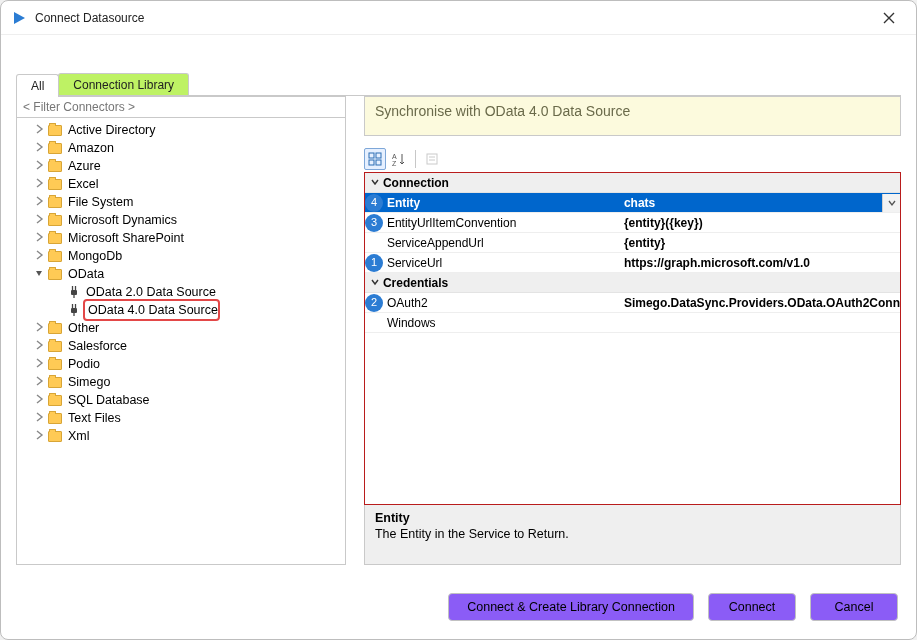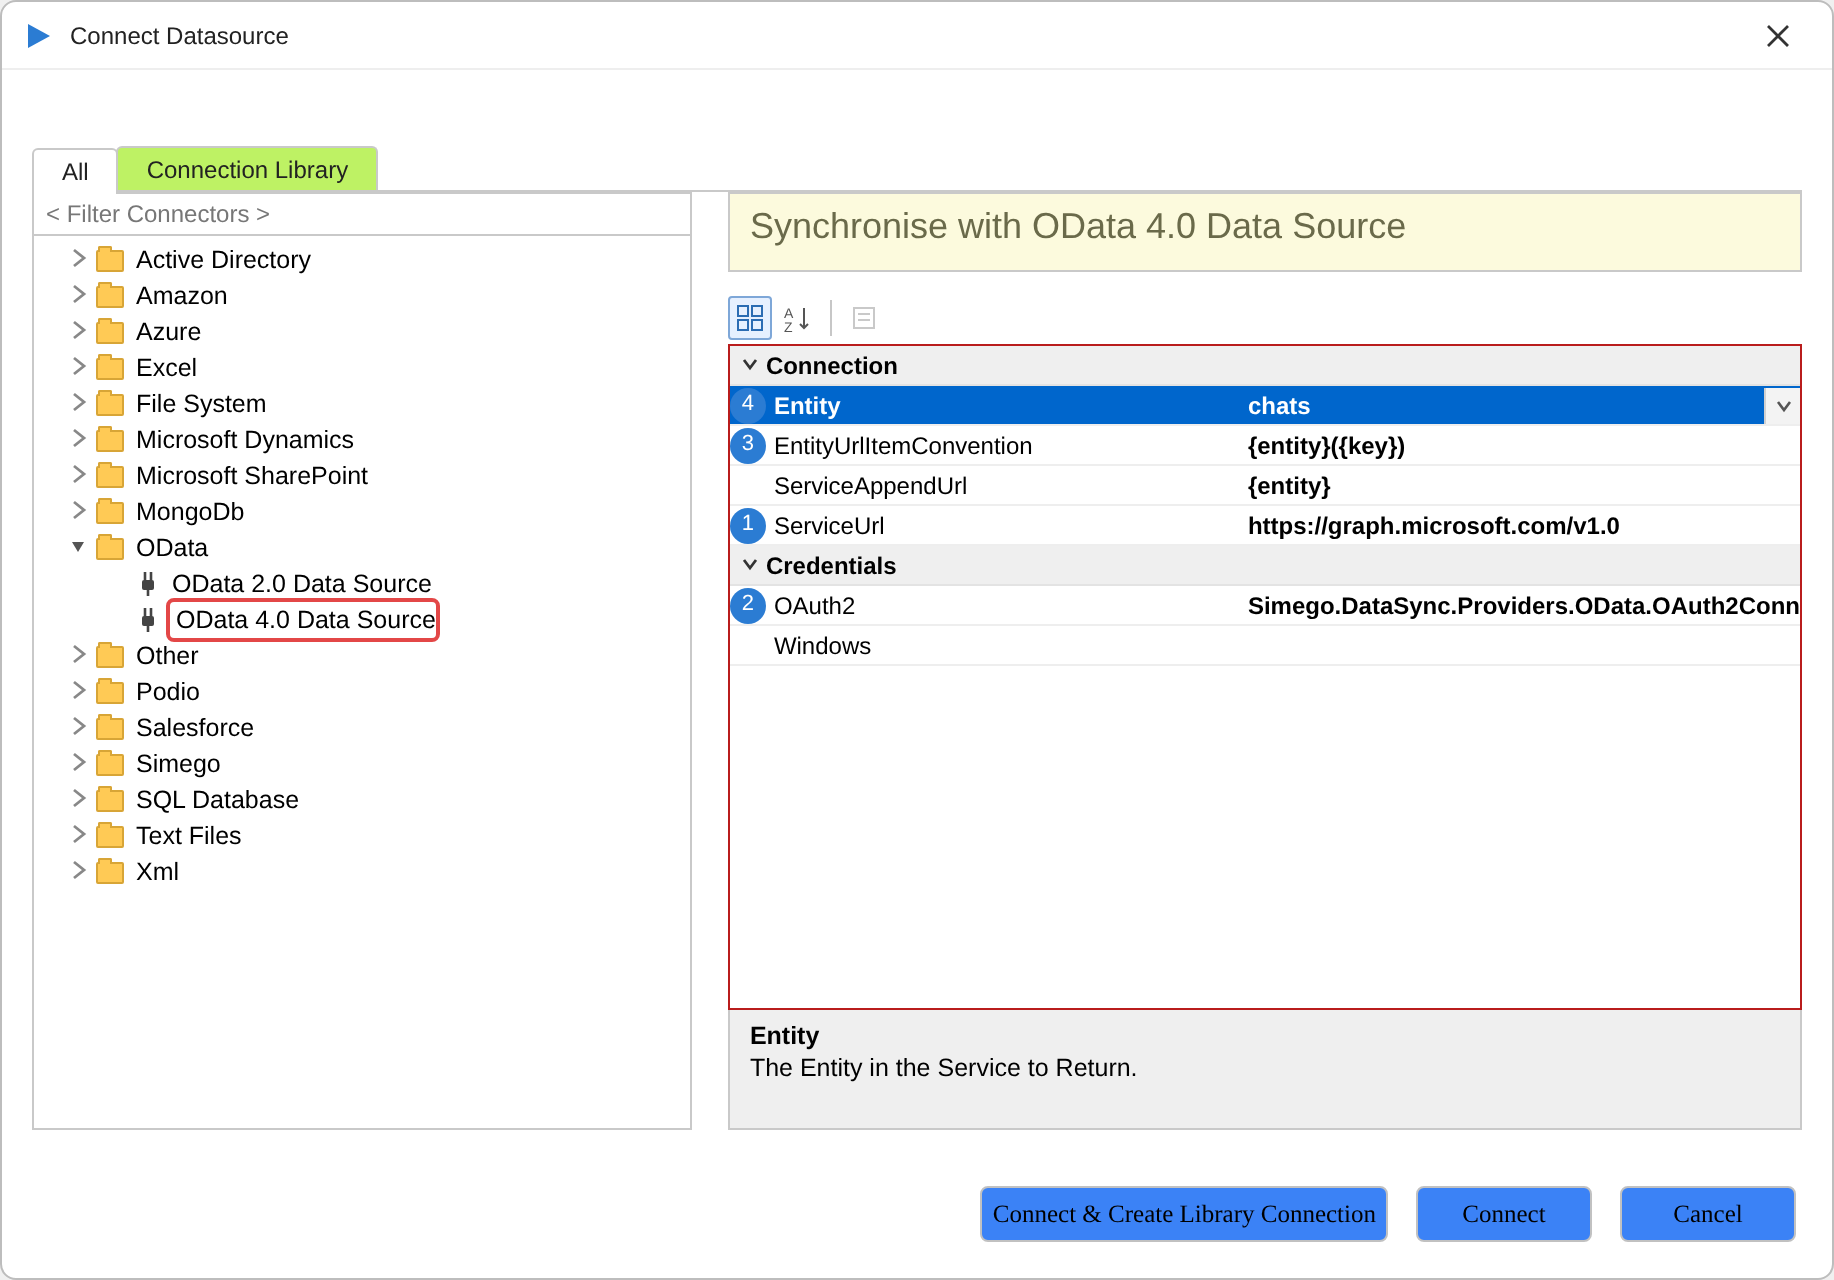--- a/index.html
+++ b/index.html
@@ -24,21 +24,21 @@
   .node .line { width:17px; text-align:center; color:#9a9a9a; font-family:Consolas,monospace; font-size:11px; }
   .cheveron { width:12px; height:12px; display:inline-block; margin-right:2px; }
   .cheveron svg { display:block; }
   .folder { width:14px; height:11px; background:#ffca55; border:1px solid #d8a536; border-radius:1px; margin-right:6px; position:relative; }
   .folder::before { content:""; position:absolute; top:-3px; left:0; width:5px; height:2px; background:#ffca55; border:1px solid #d8a536; border-bottom:none; border-radius:1px 1px 0 0; }
   .plug { width:12px; height:12px; margin-right:6px; display:flex; align-items:center; justify-content:center; }
   .plug svg { display:block; }
   .node-label { }
   .node.highlight .node-label { border:2px solid #e34747; border-radius:4px; padding:0 0 0 3px; margin-left:-3px; }
   .right { flex:1; display:flex; flex-direction:column; }
-  .infobox { border:1px solid #c9c9c9; background:#fcfadd; padding:6px 10px; color:#6a6a4a; font-size:18px; min-height:40px; }
+  .infobox { border:1px solid #c9c9c9; background:#fcfadd; padding:6px 10px; color:#6a6a4a; font-size:14px; min-height:40px; }
   .toolbar { height:26px; display:flex; align-items:center; gap:2px; margin-top:10px; }
   .toolbar .btn { width:22px; height:22px; border:1px solid transparent; display:flex; align-items:center; justify-content:center; cursor:pointer; }
   .toolbar .btn.active { background:#e6f0ff; border-color:#7ea7d8; border-radius:2px; }
   .toolbar .sep { width:1px; height:18px; background:#c7c7c7; margin:0 3px; }
   .grid { border:1px solid #b91c1c; background:#fff; flex:1; display:flex; flex-direction:column; overflow:hidden; }
   .grid-scroll { flex:1; overflow:auto; }
   .grouprow { display:flex; align-items:center; height:20px; background:#efefef; border-bottom:1px solid #e3e3e3; font-weight:600; padding-left:2px; }
   .grouprow .exp { width:16px; text-align:center; cursor:pointer; }
   .proprow { display:flex; align-items:center; height:20px; border-bottom:1px solid #eee; }
   .proprow .icon-col { width:18px; display:flex; align-items:center; justify-content:center; }
@@ -47,21 +47,21 @@
   .proprow .val.normal { font-weight:400; }
   .proprow.selected { background:#0066cc; }
   .proprow.selected .name, .proprow.selected .val { background:#0066cc; color:#fff; }
   .proprow.selected .name { font-weight:600; }
   .proprow .dd { width:18px; height:18px; display:flex; align-items:center; justify-content:center; background:#f3f3f3; border-left:1px solid #d0d0d0; cursor:pointer; }
   .badge { width:18px; height:18px; border-radius:50%; background:#2b7cd3; color:#fff; font-size:11px; display:flex; align-items:center; justify-content:center; line-height:1; font-weight:400; }
   .desc { border:1px solid #c9c9c9; border-top:none; background:#efefef; padding:6px 10px; height:60px; }
   .desc .dt { font-weight:600; font-size:12.5px; }
   .desc .dd2 { font-size:12.5px; margin-top:2px; }
   .footer { padding:18px 18px 18px 18px; display:flex; justify-content:flex-end; gap:14px; }
-  .wbtn { min-width:88px; height:28px; border:1px solid #c1c1c1; background:#3b82f6; border-radius:4px; padding:0 5px; font-size:12.5px; cursor:pointer; display:flex; align-items:center; justify-content:center;font-family:Liberation Serif, serif; }
+  .wbtn { min-width:88px; height:28px; border:1px solid #c1c1c1; background:#8b5cf6; border-radius:4px; padding:0 18px; font-size:12.5px; cursor:pointer; display:flex; align-items:center; justify-content:center; }
 </style>
 </head>
 <body>
 
 <div class="window">
 
   <div class="titlebar">
     <span class="app-icon">
       <svg width="16" height="16" viewBox="0 0 16 16">
           <polygon points="3,2 14,8 3,14" fill="#2b7cd3"></polygon>
@@ -243,33 +243,33 @@
           <div class="node">
             <span class="lines">
               <span class="line"></span>
             </span>
             <span class="cheveron">
               <svg width="10" height="10" viewBox="0 0 10 10">
                 <path d="M3 1 L8 5 L3 9" fill="none" stroke="#888" stroke-width="1.4"></path>
               </svg>
             </span>
             <span class="folder"></span>
+            <span class="node-label">Salesforce</span>
+          </div>
+          <div class="node">
+            <span class="lines">
+              <span class="line"></span>
+            </span>
+            <span class="cheveron">
+              <svg width="10" height="10" viewBox="0 0 10 10">
+                <path d="M3 1 L8 5 L3 9" fill="none" stroke="#888" stroke-width="1.4"></path>
+              </svg>
+            </span>
+            <span class="folder"></span>
             <span class="node-label">Podio</span>
-          </div>
-          <div class="node">
-            <span class="lines">
-              <span class="line"></span>
-            </span>
-            <span class="cheveron">
-              <svg width="10" height="10" viewBox="0 0 10 10">
-                <path d="M3 1 L8 5 L3 9" fill="none" stroke="#888" stroke-width="1.4"></path>
-              </svg>
-            </span>
-            <span class="folder"></span>
-            <span class="node-label">Salesforce</span>
           </div>
           <div class="node">
             <span class="lines">
               <span class="line"></span>
             </span>
             <span class="cheveron">
               <svg width="10" height="10" viewBox="0 0 10 10">
                 <path d="M3 1 L8 5 L3 9" fill="none" stroke="#888" stroke-width="1.4"></path>
               </svg>
             </span>

